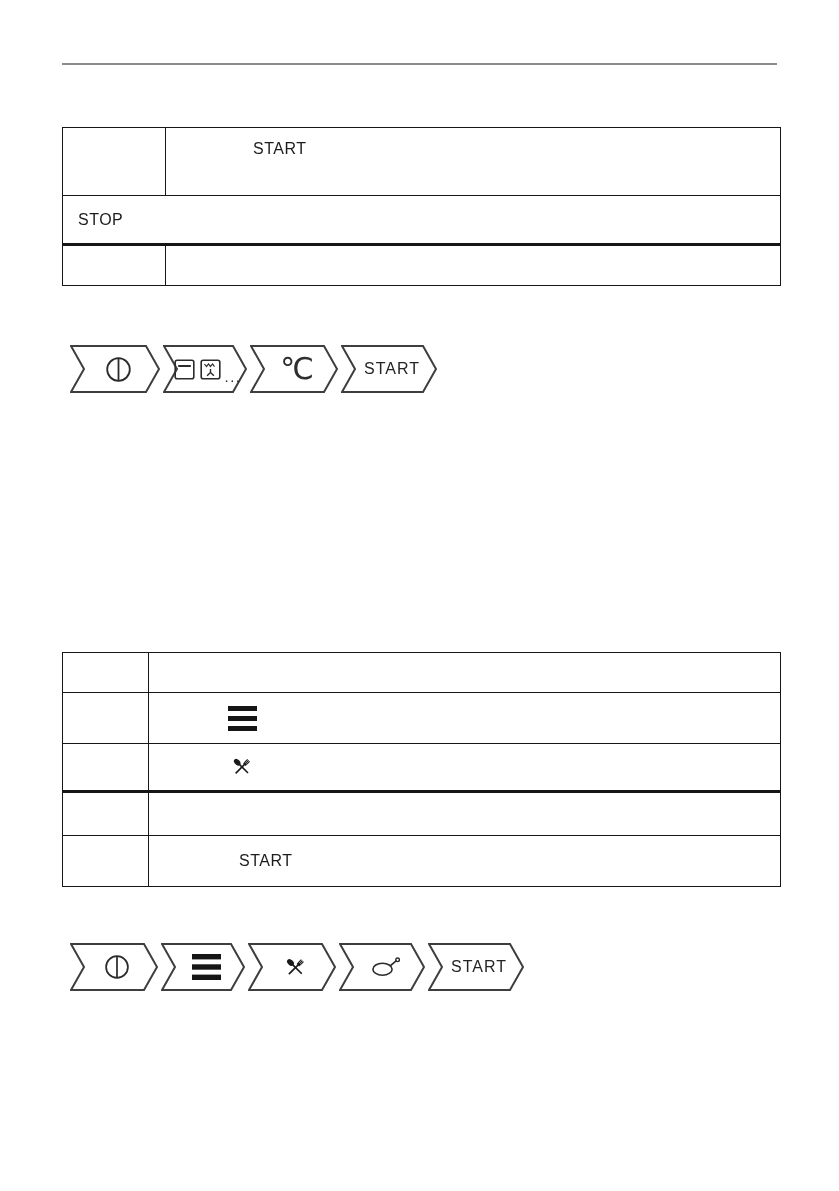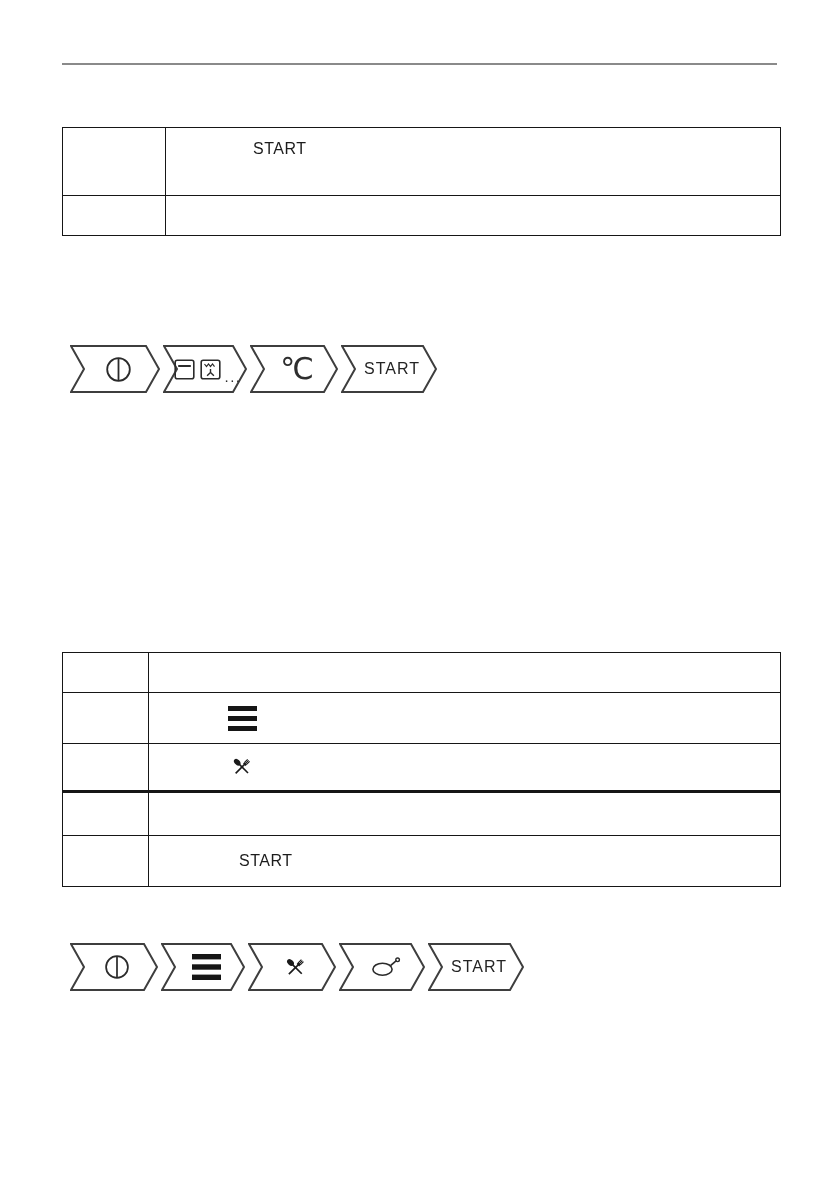--- a/index.html
+++ b/index.html
@@ -47,20 +47,25 @@
 
   <div class="top-rule"></div>
 
   <div class="tbl t1">
     <div class="trow r1">
       <div class="cell1 blank"></div>
       <div class="cell2">
         <span class="lbl t1-start">START</span>
       </div>
     </div>
+    <div class="trow r2 thick">
+      <div class="stop-cell">
+        <span class="lbl">STOP</span>
+      </div>
+    </div>
     <div class="trow r3">
       <div class="cell1 blank"></div>
       <div class="cell2 blank"></div>
     </div>
   </div>
 
   <div class="flow f1">
     <div class="chev" style="width:90px">
       <svg class="bg" width="90" height="48" viewBox="0 0 90 48">
           <polygon points="1,1 76,1 89,24 76,47 1,47 14,24" fill="#ffffff" stroke="#3e3e3e" stroke-width="2"></polygon>

